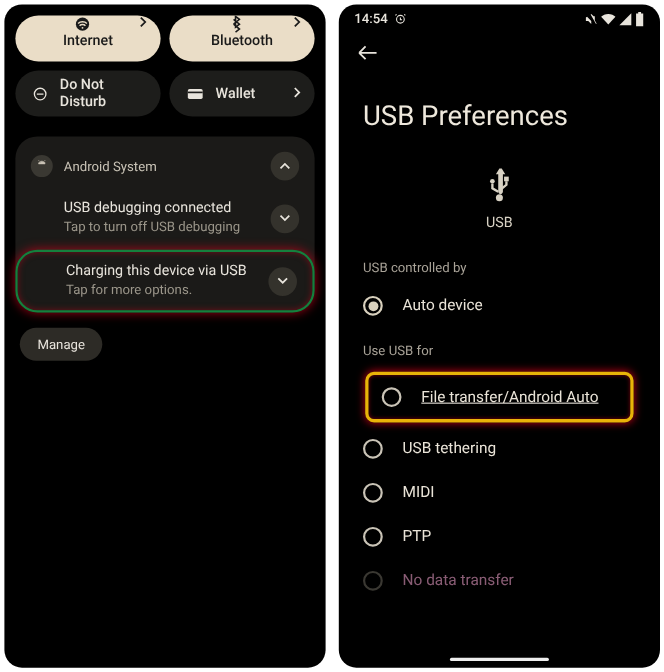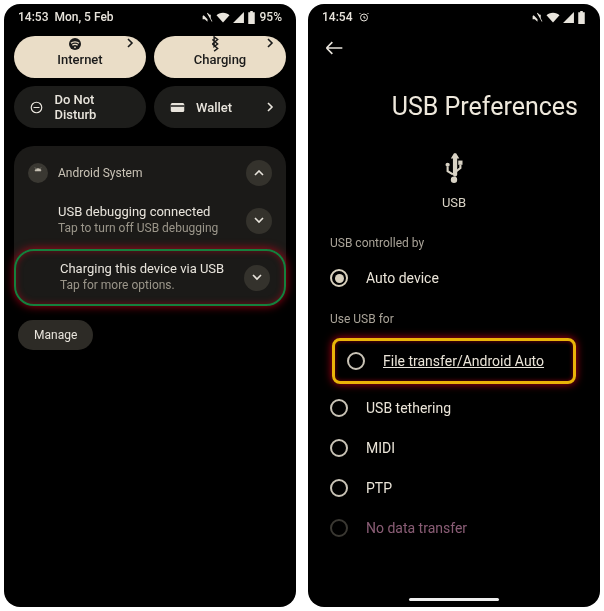--- a/index.html
+++ b/index.html
@@ -100,21 +100,20 @@
     display:inline-block;
     color:#e8e4dc;
   }
   
   .back-row{ padding: 14px 16px 4px; }
   .page-title{
     padding: 28px 22px 26px;
     font-size:25px;
     font-weight:400;
     color:#eee8dc;
-    text-align:right;
   }
   .usb-hero{
     text-align:center; padding: 4px 0 22px;
     color:#d8d2c4;
   }
   .usb-hero .lbl{ font-size:13px; margin-top:6px;}
   .section-label{
     font-size:12px; color:#a9a398; padding: 4px 22px 8px;
   }
   .radio-row{
@@ -143,41 +142,20 @@
   .nav-bar{
     position:absolute; bottom:6px; left:50%; transform:translateX(-50%);
     width:90px;height:3px;background:#eee;border-radius:2px;
   }
   .cut{ color:#f9a8d4;}
 </style>
 </head>
 <body>
 
 <div class="phone">
-  <div class="status-bar">
-    <div class="status-left">
-      <span>14:53</span>
-      <span>Mon, 5 Feb</span>
-    </div>
-    <div class="status-right">
-      <svg width="13" height="13" viewBox="0 0 24 24" fill="#e8e4dc">
-          <path d="M16 7l-4-4-1 1 9 16 1-1-3-5V7zM3 9v6h4l5 5v-5L5 8 3 9z"></path>
-        </svg>
-      <svg width="14" height="13" viewBox="0 0 24 24" fill="#e8e4dc">
-          <path d="M12 3C7 3 2.7 5 0 8l12 13L24 8c-2.7-3-7-5-12-5z"></path>
-        </svg>
-      <svg width="13" height="13" viewBox="0 0 24 24" fill="#e8e4dc">
-          <path d="M2 22h20V2z"></path>
-        </svg>
-      <svg width="9" height="13" viewBox="0 0 12 20" fill="#e8e4dc">
-          <path d="M4 0h4v2h3v18H1V2h3z"></path>
-        </svg>
-      <span style="margin-left:2px">95%</span>
-    </div>
-  </div>
 
   <div class="qs-grid">
     <div class="qs-tile active">
       <span class="ico">
           <svg width="16" height="16" viewBox="0 0 24 24" fill="#1a1a1a">
             <circle cx="12" cy="12" r="9" fill="#1a1a1a"></circle>
             <path d="M6 11c3-3 9-3 12 0M8 14c2-2 6-2 8 0" stroke="#eaddc7" stroke-width="2" fill="none"></path>
             <circle cx="12" cy="17" r="1.3" fill="#eaddc7"></circle>
           </svg>
         </span>
@@ -185,21 +163,21 @@
       <span class="chev"><svg width="7" height="10" viewBox="0 0 7 10" fill="none">
             <path d="M1 1l4 4-4 4" stroke="#1a1a1a" stroke-width="1.6"></path>
           </svg></span>
     </div>
     <div class="qs-tile active">
       <span class="ico">
           <svg width="12" height="16" viewBox="0 0 12 18" fill="none">
             <path d="M3 4l6 5-4 3V1l4 3-6 5m0 0l6 5-4 3" stroke="#1a1a1a" stroke-width="1.6"></path>
           </svg>
         </span>
-      <span>Charging</span>
+      <span>Bluetooth</span>
       <span class="chev"><svg width="7" height="10" viewBox="0 0 7 10" fill="none">
             <path d="M1 1l4 4-4 4" stroke="#1a1a1a" stroke-width="1.6"></path>
           </svg></span>
     </div>
     <div class="qs-tile inactive">
       <span class="ico">
           <svg width="15" height="15" viewBox="0 0 20 20" fill="none">
             <circle cx="10" cy="10" r="7" stroke="#e8e4dc" stroke-width="1.6"></circle>
             <line x1="6" y1="10" x2="14" y2="10" stroke="#e8e4dc" stroke-width="1.6"></line>
           </svg>

